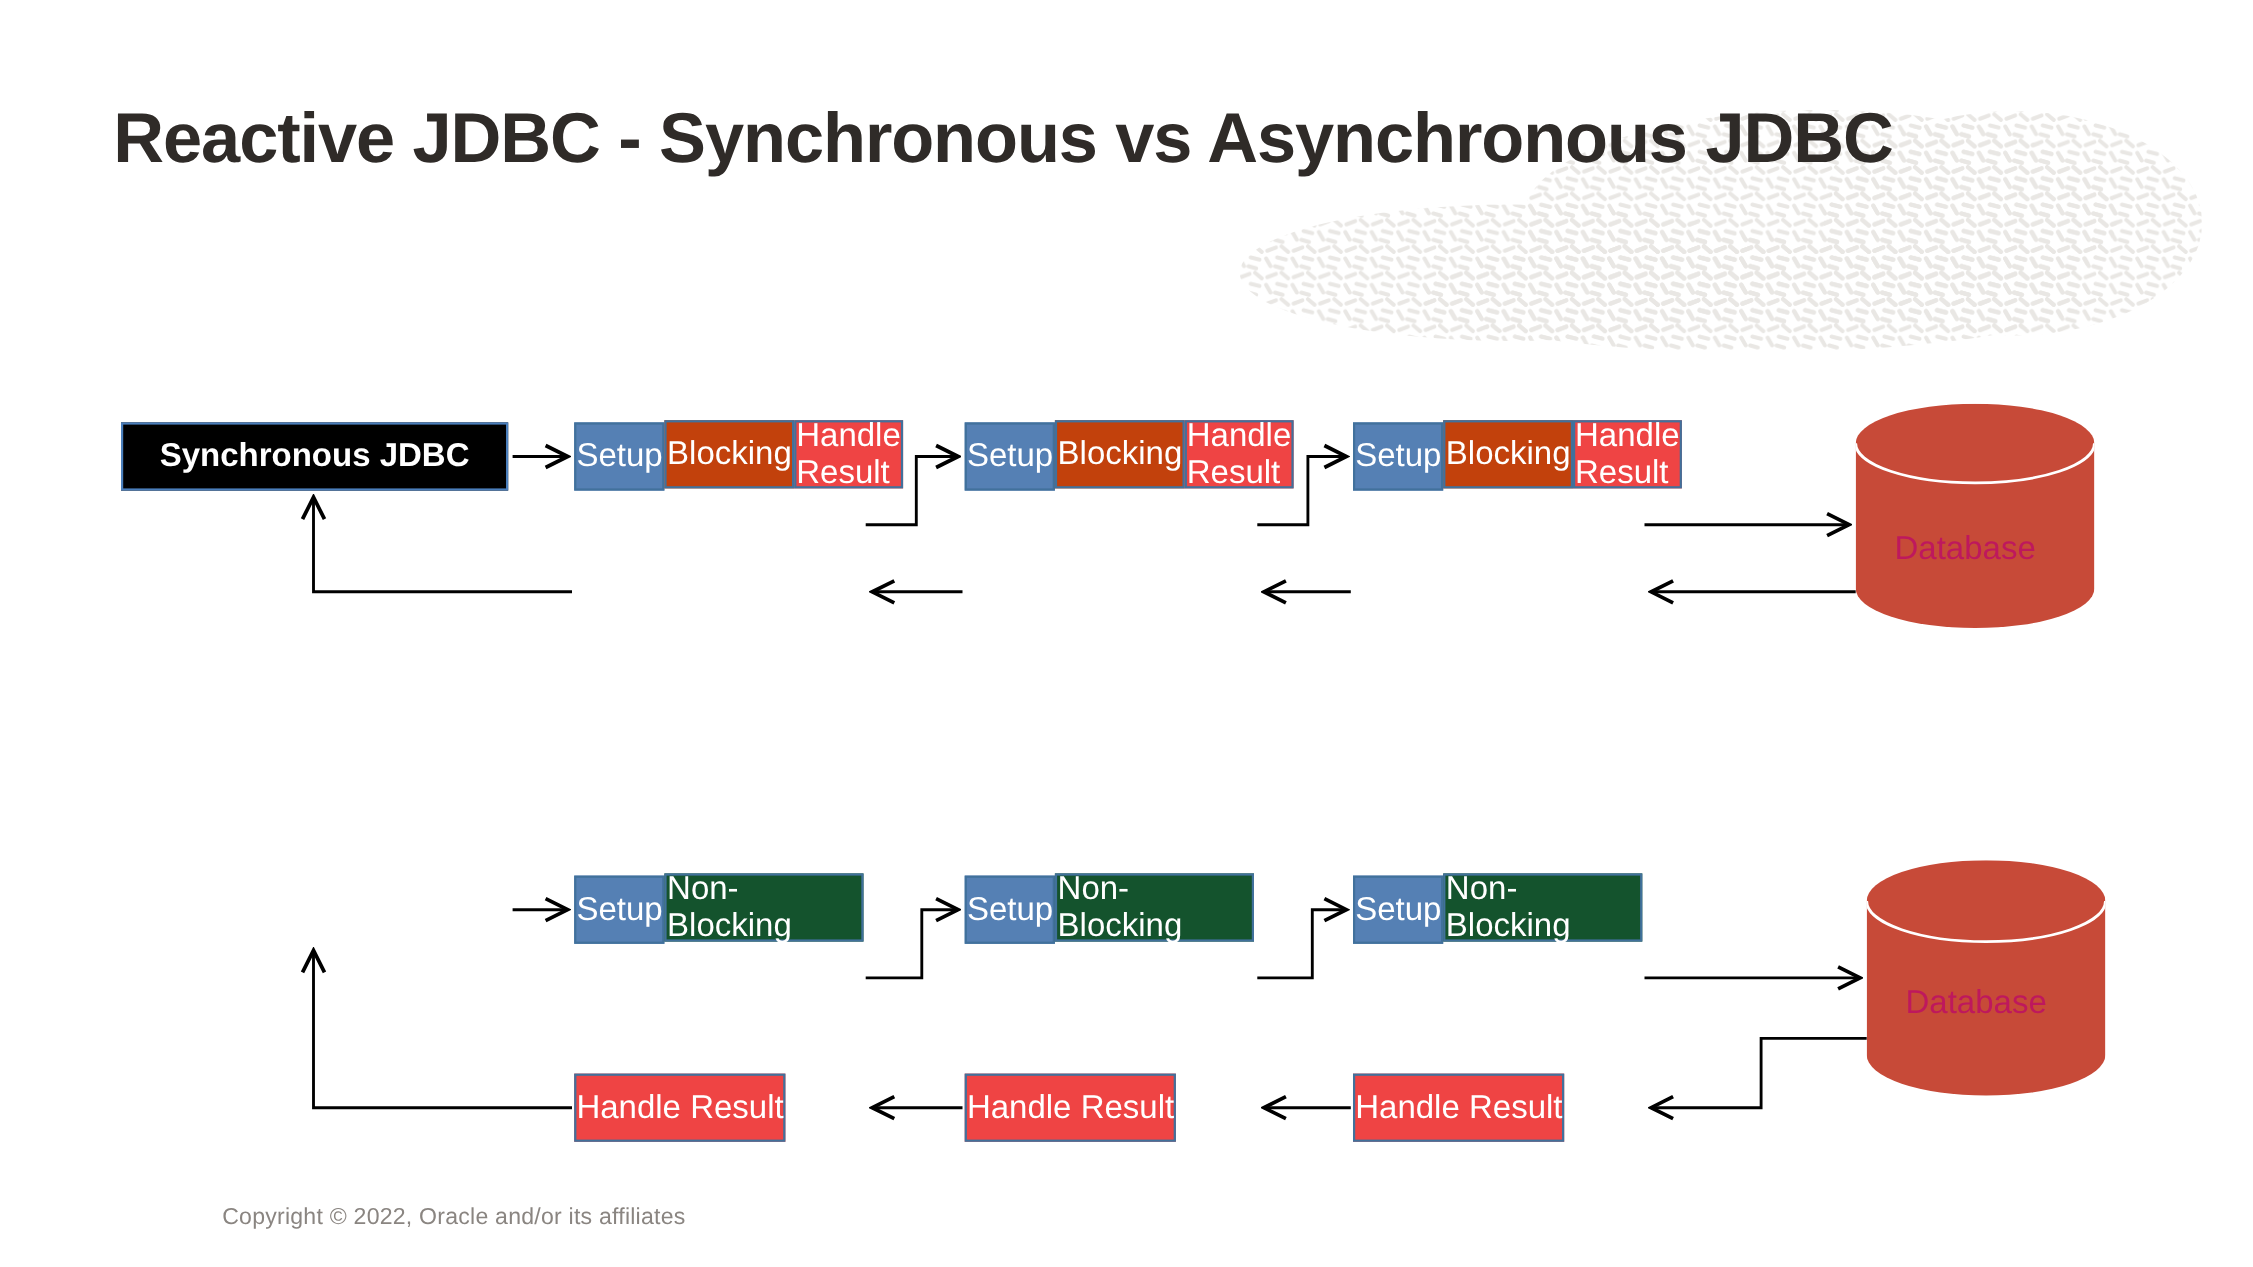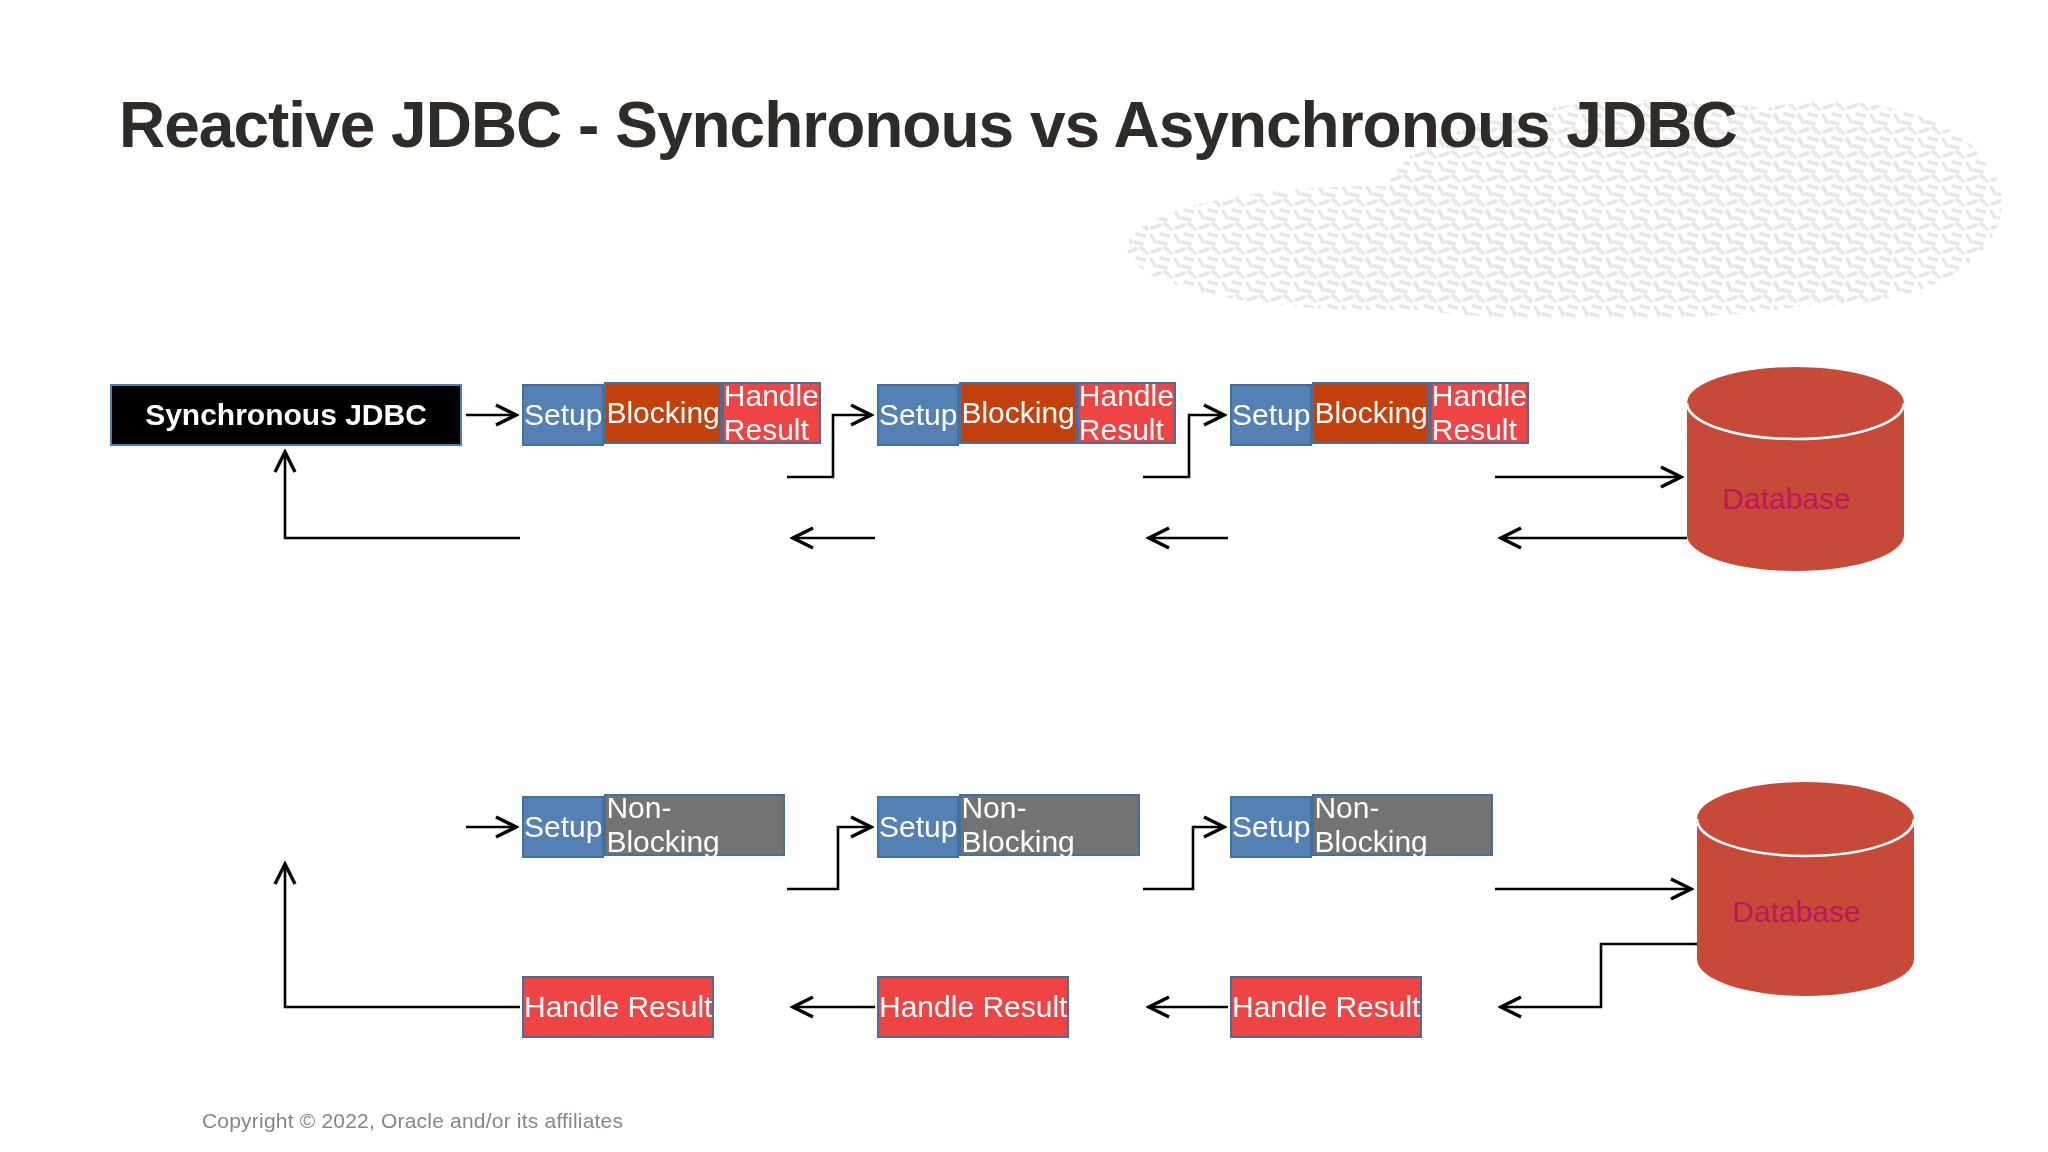--- a/index.html
+++ b/index.html
@@ -2,50 +2,50 @@
 <html><head>
 <meta charset="utf-8">
 <style>
   html,body{margin:0;padding:0;background:#ffffff;}
   .stage{
     position:relative;width:2048px;height:1152px;background:#ffffff;overflow:hidden;
     font-family:"Liberation Sans", sans-serif;
   }
   .abs{position:absolute;}
   .slide-title{
-    left:119px;top:88px;width:1860px;
+    left:103px;top:88px;width:1860px;
     font-size:64px;font-weight:800;color:#2f2b28;letter-spacing:-1px;
     white-space:nowrap;
   }
   .texture{left:1125px;top:78px;}
   
   .label-box{
     width:352px;height:62px;background:#000000;border:2px solid #4a7ebb;
     box-sizing:border-box;display:flex;align-items:center;justify-content:center;
     color:#ffffff;font-size:30px;font-weight:bold;
   }
   
   .stack{width:263px;display:flex;flex-direction:row;}
   .row{
     height:62px;box-sizing:border-box;border:2px solid #41719C;
     display:flex;align-items:center;justify-content:center;
     color:#ffffff;font-size:30px;
   }
   .row + .row{margin-top:-2px;}
   .row.setup{background:#5580B4;}
   .row.blocking{background:#c2410c;}
-  .row.nonblocking{background:#737373;}
+  .row.nonblocking{background:#14532d;}
   .row.handle{background:#ef4444;}
   .handle-solo{width:263px;}
   
   .db-label{
     color:#be185d;font-size:30px;text-align:center;width:199px;
   }
   .copyright{
-    left:202px;top:1095px;font-size:21px;color:#8a8581;letter-spacing:0.2px;margin-top:14px;
+    left:202px;top:1095px;font-size:21px;color:#8a8581;letter-spacing:0.2px;
   }
   .arrow-layer{left:0;top:0;pointer-events:none;}
 </style>
 </head>
 <body>
 
 <div class="stage">
 
   <svg class="abs texture" width="880" height="240">
     <defs>

